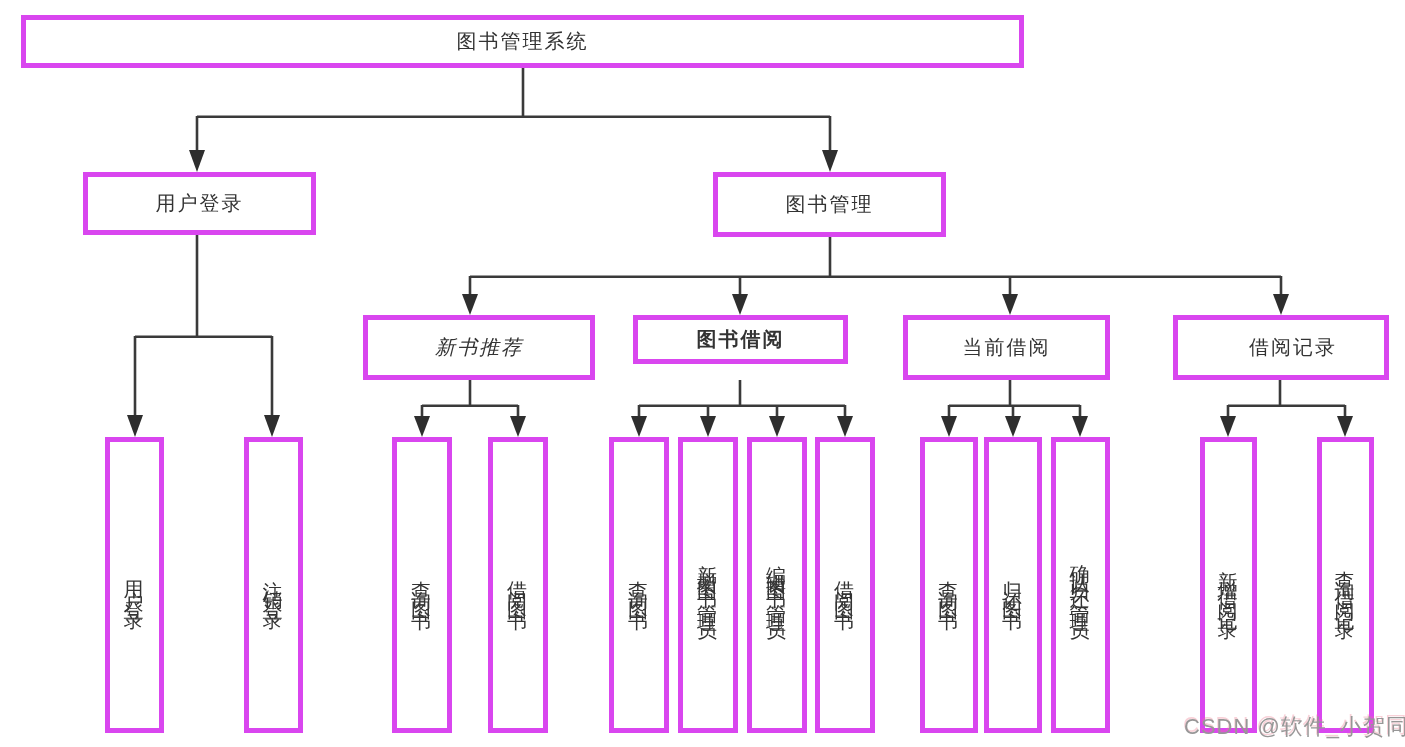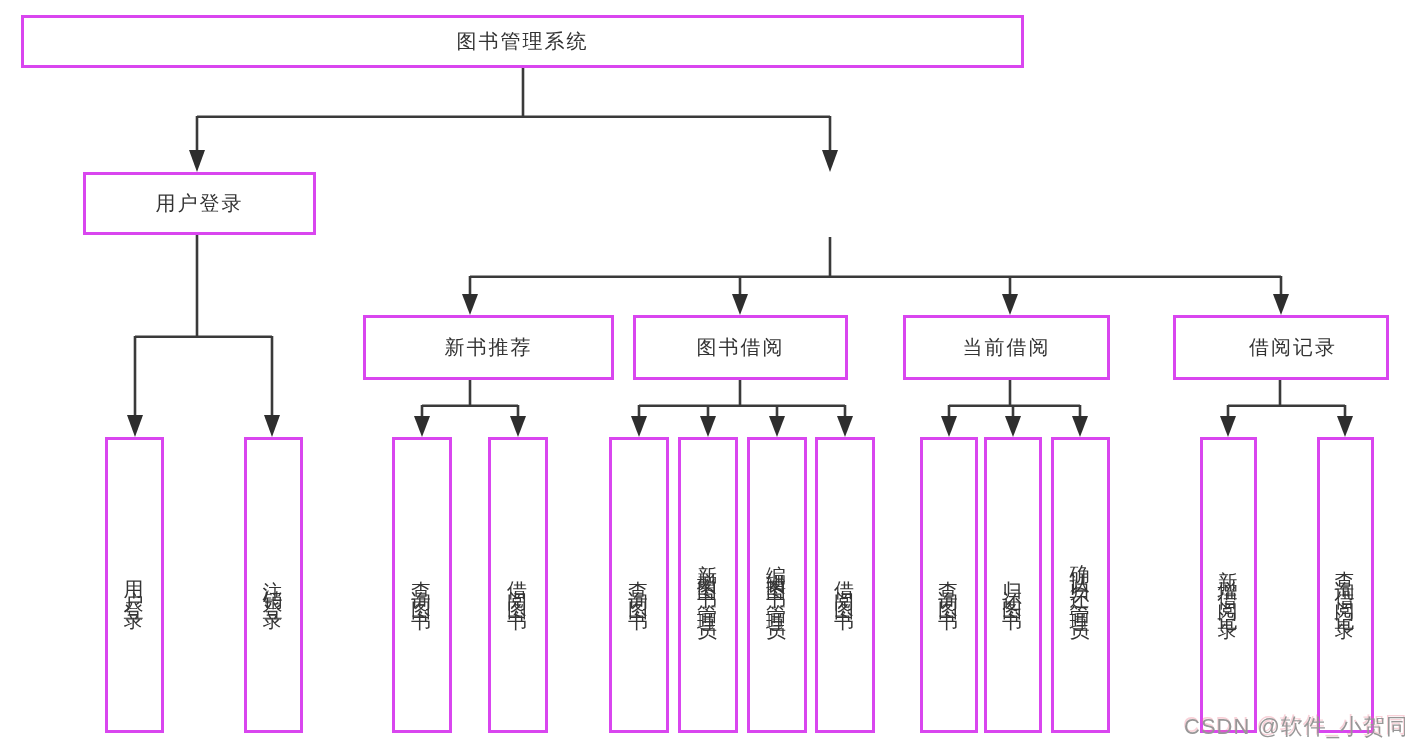--- a/index.html
+++ b/index.html
@@ -13,21 +13,21 @@
   }
   .connectors {
     position: absolute;
     left: 0; top: 0;
     width: 1405px; height: 747px;
     pointer-events: none;
   }
   .node {
     position: absolute;
     box-sizing: border-box;
-    border: 3px solid #d946ef;
+    border: 5px solid #d946ef;
     background: #ffffff;
     display: flex;
     align-items: center;
     justify-content: center;
     color: #333333;
   }
   .node .lbl {
     font-size: 20px;
     letter-spacing: 2px;
     white-space: nowrap;
@@ -129,25 +129,28 @@
     </g>
   </svg>
 
   <div class="node" style="left:21px; top:15px; width:1003px; height:53px;">
     <span class="lbl">图书管理系统</span>
   </div>
 
   <div class="node" style="left:83px; top:172px; width:233px; height:63px;">
     <span class="lbl">用户登录</span>
   </div>
-
-  <div class="node" style="left:363px; top:315px; width:251px; height:65px;">
+  <div class="node" style="left:713px; top:172px; width:233px; height:65px;">
+    <span class="lbl">图书管理</span>
+  </div>
+
+  <div class="node" style="left:363px; top:315px; width:232px; height:65px;font-style:italic;">
     <span class="lbl">新书推荐</span>
   </div>
-  <div class="node" style="left:633px; top:315px; width:215px; height:65px;">
+  <div class="node" style="left:633px; top:315px; width:215px; height:49px;font-weight:bold;">
     <span class="lbl">图书借阅</span>
   </div>
   <div class="node" style="left:903px; top:315px; width:207px; height:65px;">
     <span class="lbl">当前借阅</span>
   </div>
   <div class="node" style="left:1173px; top:315px; width:216px; height:65px;padding-left:24px;">
     <span class="lbl">借阅记录</span>
   </div>
 
   <div class="node vnode" style="left:105px; top:437px; width:59px; height:296px;">

